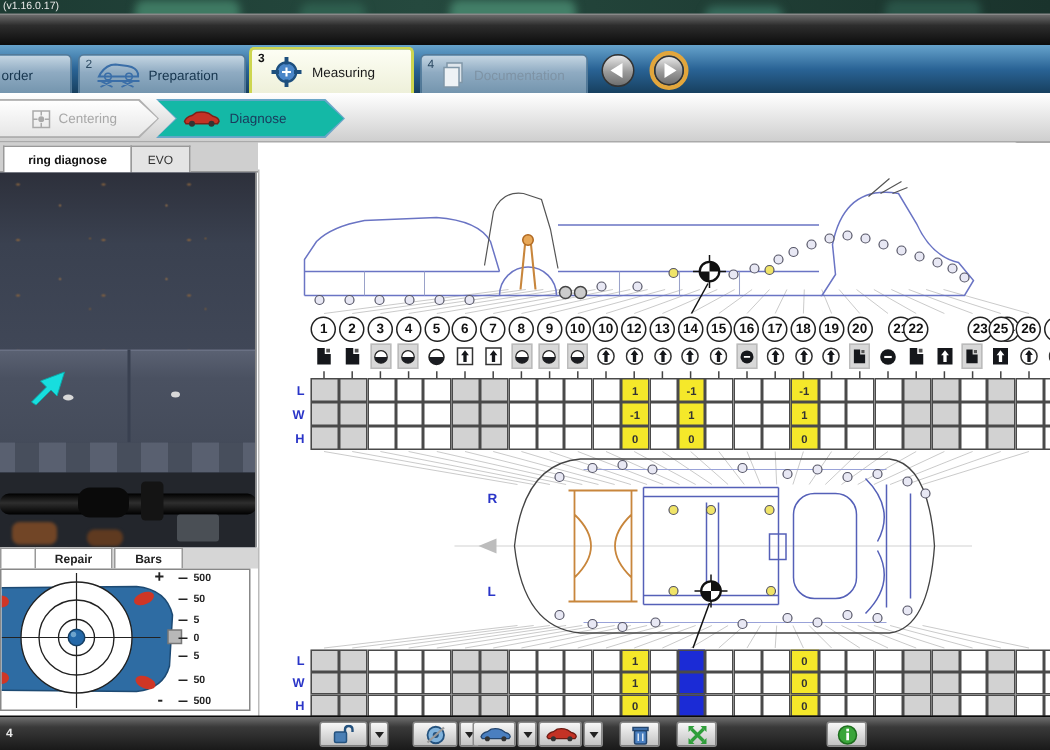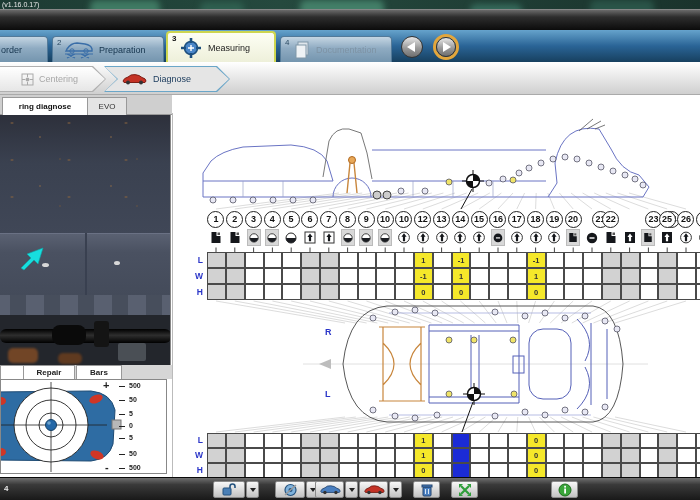--- a/index.html
+++ b/index.html
@@ -162,21 +162,21 @@
       <div class="chev-i" style="background:linear-gradient(#fff,#e6e6e6);color:#a8a8a8;">
         <svg width="13" height="13" viewBox="0 0 13 13" style="margin-left:34px">
           <rect x="1" y="1" width="11" height="11" fill="none" stroke="#aaa"></rect>
             <circle cx="6.5" cy="6.5" r="2" fill="#aaa"></circle>
           <path d="M6.5 1 V4 M6.5 9 V12 M1 6.5 H4 M9 6.5 H12" stroke="#aaa"></path>
         </svg>
         <span style="margin-left:5px">Centering</span>
       </div>
     </div>
     <div class="chev-o" style="left:104px;width:126px;background:#6aa6c8;">
-      <div class="chev-i" style="background:#e5e5e5;color:#1a3a5c;">
+      <div class="chev-i" style="background:#14b8a6;color:#1a3a5c;">
         <svg width="26" height="12" viewBox="0 0 26 12" style="margin-left:16px">
           <path d="M2 8 Q3 5 7 4 L10 2 Q14 1 18 2.5 L21 4.5 Q25 5.5 25 8 L24 9.5 H3 Z" fill="#c43225" stroke="#7e1f16"></path>
           <circle cx="7" cy="9.5" r="2" fill="#333"></circle>
             <circle cx="20" cy="9.5" r="2" fill="#333"></circle>
         </svg>
         <span style="margin-left:6px">Diagnose</span>
       </div>
     </div>
   </div>
   <div id="corner-btn" class="abs">

